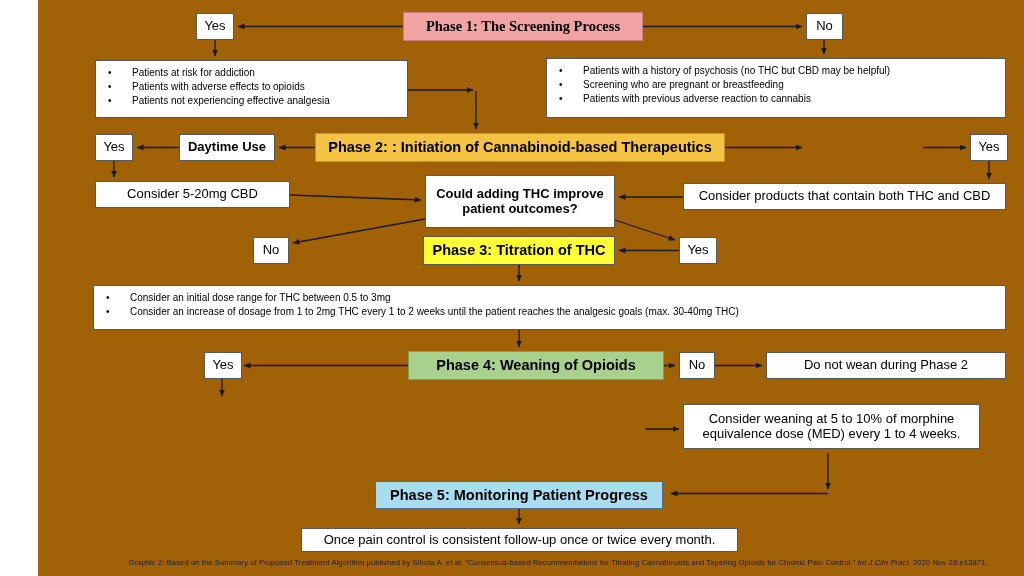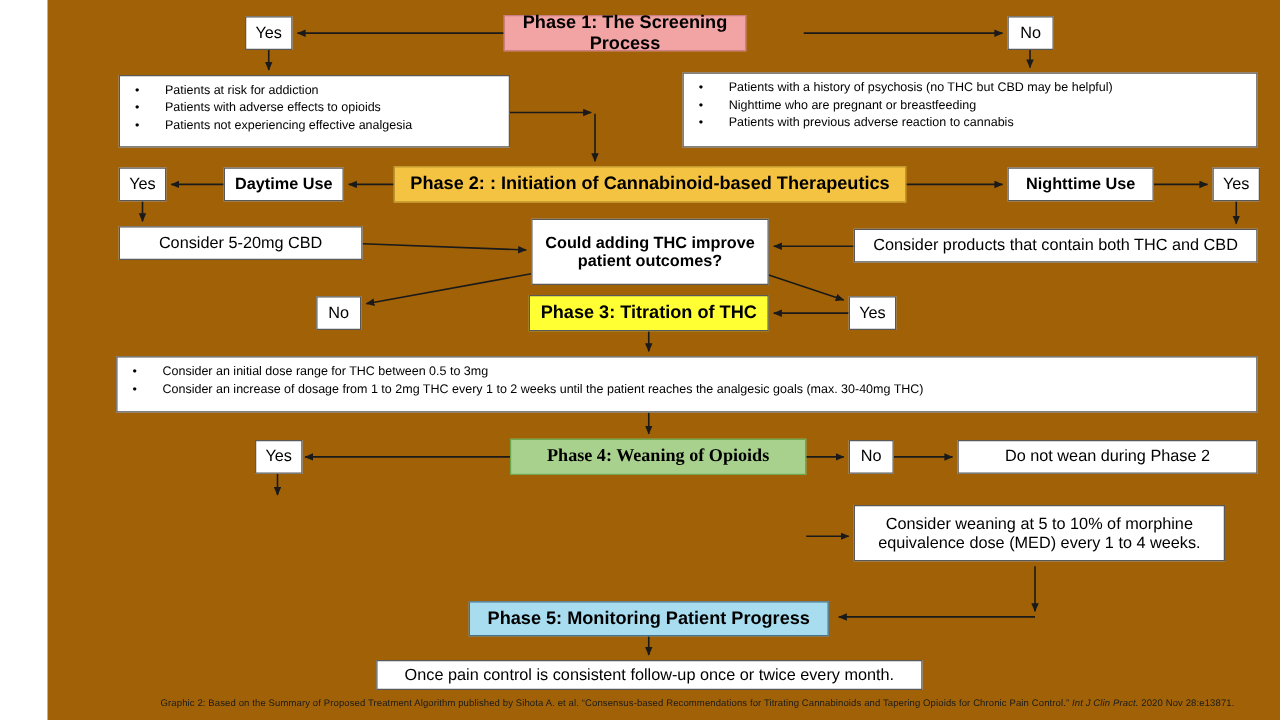--- a/index.html
+++ b/index.html
@@ -61,61 +61,60 @@
       <line x1="677" y1="365.5" x2="724" y2="365.5" marker-end="url(#ah)"></line>
       <line x1="184" y1="379" x2="184" y2="396" marker-end="url(#ah)"></line>
       <line x1="607" y1="429" x2="641" y2="429" marker-end="url(#ah)"></line>
       <line x1="790" y1="453" x2="790" y2="489" marker-end="url(#ah)"></line>
       <line x1="790" y1="493.5" x2="633" y2="493.5" marker-end="url(#ah)"></line>
       <line x1="481" y1="509" x2="481" y2="524" marker-end="url(#ah)"></line>
     </g>
   </svg>
 
   <div class="node" style="left:158px;top:13px;width:38px;height:27px">Yes</div>
-  <div class="node phase" style="left: 365px; top: 12px; width: 194px; height: 29px; background-color: rgb(242, 163, 163); border-color: rgb(201, 127, 127);">Phase 1: The Screening Process</div>
+  <div class="node phase" style="left: 365px; top: 12px; width: 240px; height: 29px; background-color: rgb(242, 163, 163); border-color: rgb(201, 127, 127); font-family: Liberation Serif, serif;">Phase 1: The Screening Process</div>
   <div class="node" style="left:768px;top:13px;width:37px;height:27px">No</div>
 
   <div class="node bullets" style="left:57px;top:60px;width:313px;height:58px">
     <ul>
       <li>Patients at risk for addiction</li>
       <li>Patients with adverse effects to opioids</li>
       <li>Patients not experiencing effective analgesia</li>
     </ul>
   </div>
   <div class="node bullets" style="left:508px;top:58px;width:460px;height:60px">
     <ul>
       <li>Patients with a history of psychosis (no THC but CBD may be helpful)</li>
-      <li>Nighttime who are pregnant or breastfeeding</li>
+      <li>Screening who are pregnant or breastfeeding</li>
       <li>Patients with previous adverse reaction to cannabis</li>
     </ul>
   </div>
 
   <div class="node" style="left:57px;top:134px;width:38px;height:27px">Yes</div>
   <div class="node boldlabel" style="left:141px;top:134px;width:96px;height:27px">Daytime Use</div>
   <div class="node phase" style="left: 277px; top: 133px; width: 410px; height: 29px; background-color: rgb(245, 195, 66); border-color: rgb(191, 149, 47);">Phase 2: : Initiation of Cannabinoid-based Therapeutics</div>
-  <div class="node boldlabel" style="left:768px;top:134px;width:117px;height:27px">Nighttime Use</div>
   <div class="node" style="left:932px;top:134px;width:38px;height:27px">Yes</div>
 
   <div class="node" style="left:57px;top:181px;width:195px;height:27px">Consider 5-20mg CBD</div>
   <div class="node boldlabel" style="left:387px;top:175px;width:190px;height:53px">Could adding THC improve patient outcomes?</div>
   <div class="node" style="left:645px;top:183px;width:323px;height:27px">Consider products that contain both THC and CBD</div>
 
   <div class="node" style="left:215px;top:237px;width:36px;height:27px">No</div>
   <div class="node phase" style="left: 385px; top: 236px; width: 192px; height: 29px; background-color: rgb(255, 255, 51); border-color: rgb(89, 89, 89);">Phase 3: Titration of THC</div>
   <div class="node" style="left:641px;top:237px;width:38px;height:27px">Yes</div>
 
   <div class="node bullets" style="left:55px;top:285px;width:913px;height:45px">
     <ul>
       <li>Consider an initial dose range for THC between 0.5 to 3mg</li>
       <li>Consider an increase of dosage from 1 to 2mg THC every 1 to 2 weeks until the patient reaches the analgesic goals (max. 30-40mg THC)</li>
     </ul>
   </div>
 
   <div class="node" style="left:166px;top:352px;width:38px;height:27px">Yes</div>
-  <div class="node phase" style="left: 370px; top: 351px; width: 237px; height: 29px; background-color: rgb(169, 209, 142); border-color: rgb(112, 168, 79); font-family: Liberation Serif, serif;">Phase 4: Weaning of Opioids</div>
+  <div class="node phase" style="left: 370px; top: 351px; width: 256px; height: 29px; background-color: rgb(169, 209, 142); border-color: rgb(112, 168, 79);">Phase 4: Weaning of Opioids</div>
   <div class="node" style="left:641px;top:352px;width:36px;height:27px">No</div>
   <div class="node" style="left:728px;top:352px;width:240px;height:27px">Do not wean during Phase 2</div>
 
   <div class="node" style="left:645px;top:404px;width:297px;height:45px;padding:2px 14px">Consider weaning at 5 to 10% of morphine equivalence dose (MED) every 1 to 4 weeks.</div>
 
   <div class="node phase" style="left: 337px; top: 481px; width: 288px; height: 28px; background-color: rgb(168, 220, 239); border-color: rgb(70, 113, 140);">Phase 5: Monitoring Patient Progress</div>
 
   <div class="node" style="left:263px;top:528px;width:437px;height:24px">Once pain control is consistent follow-up once or twice every month.</div>
 
   <div id="caption"><span>Graphic 2: Based on the Summary of Proposed Treatment Algorithm published by Sihota A. et al. “Consensus-based Recommendations for Titrating Cannabinoids and Tapering Opioids for Chronic Pain Control.” </span><span class="it">Int J Clin Pract.</span><span> 2020 Nov 28:e13871.</span></div>

